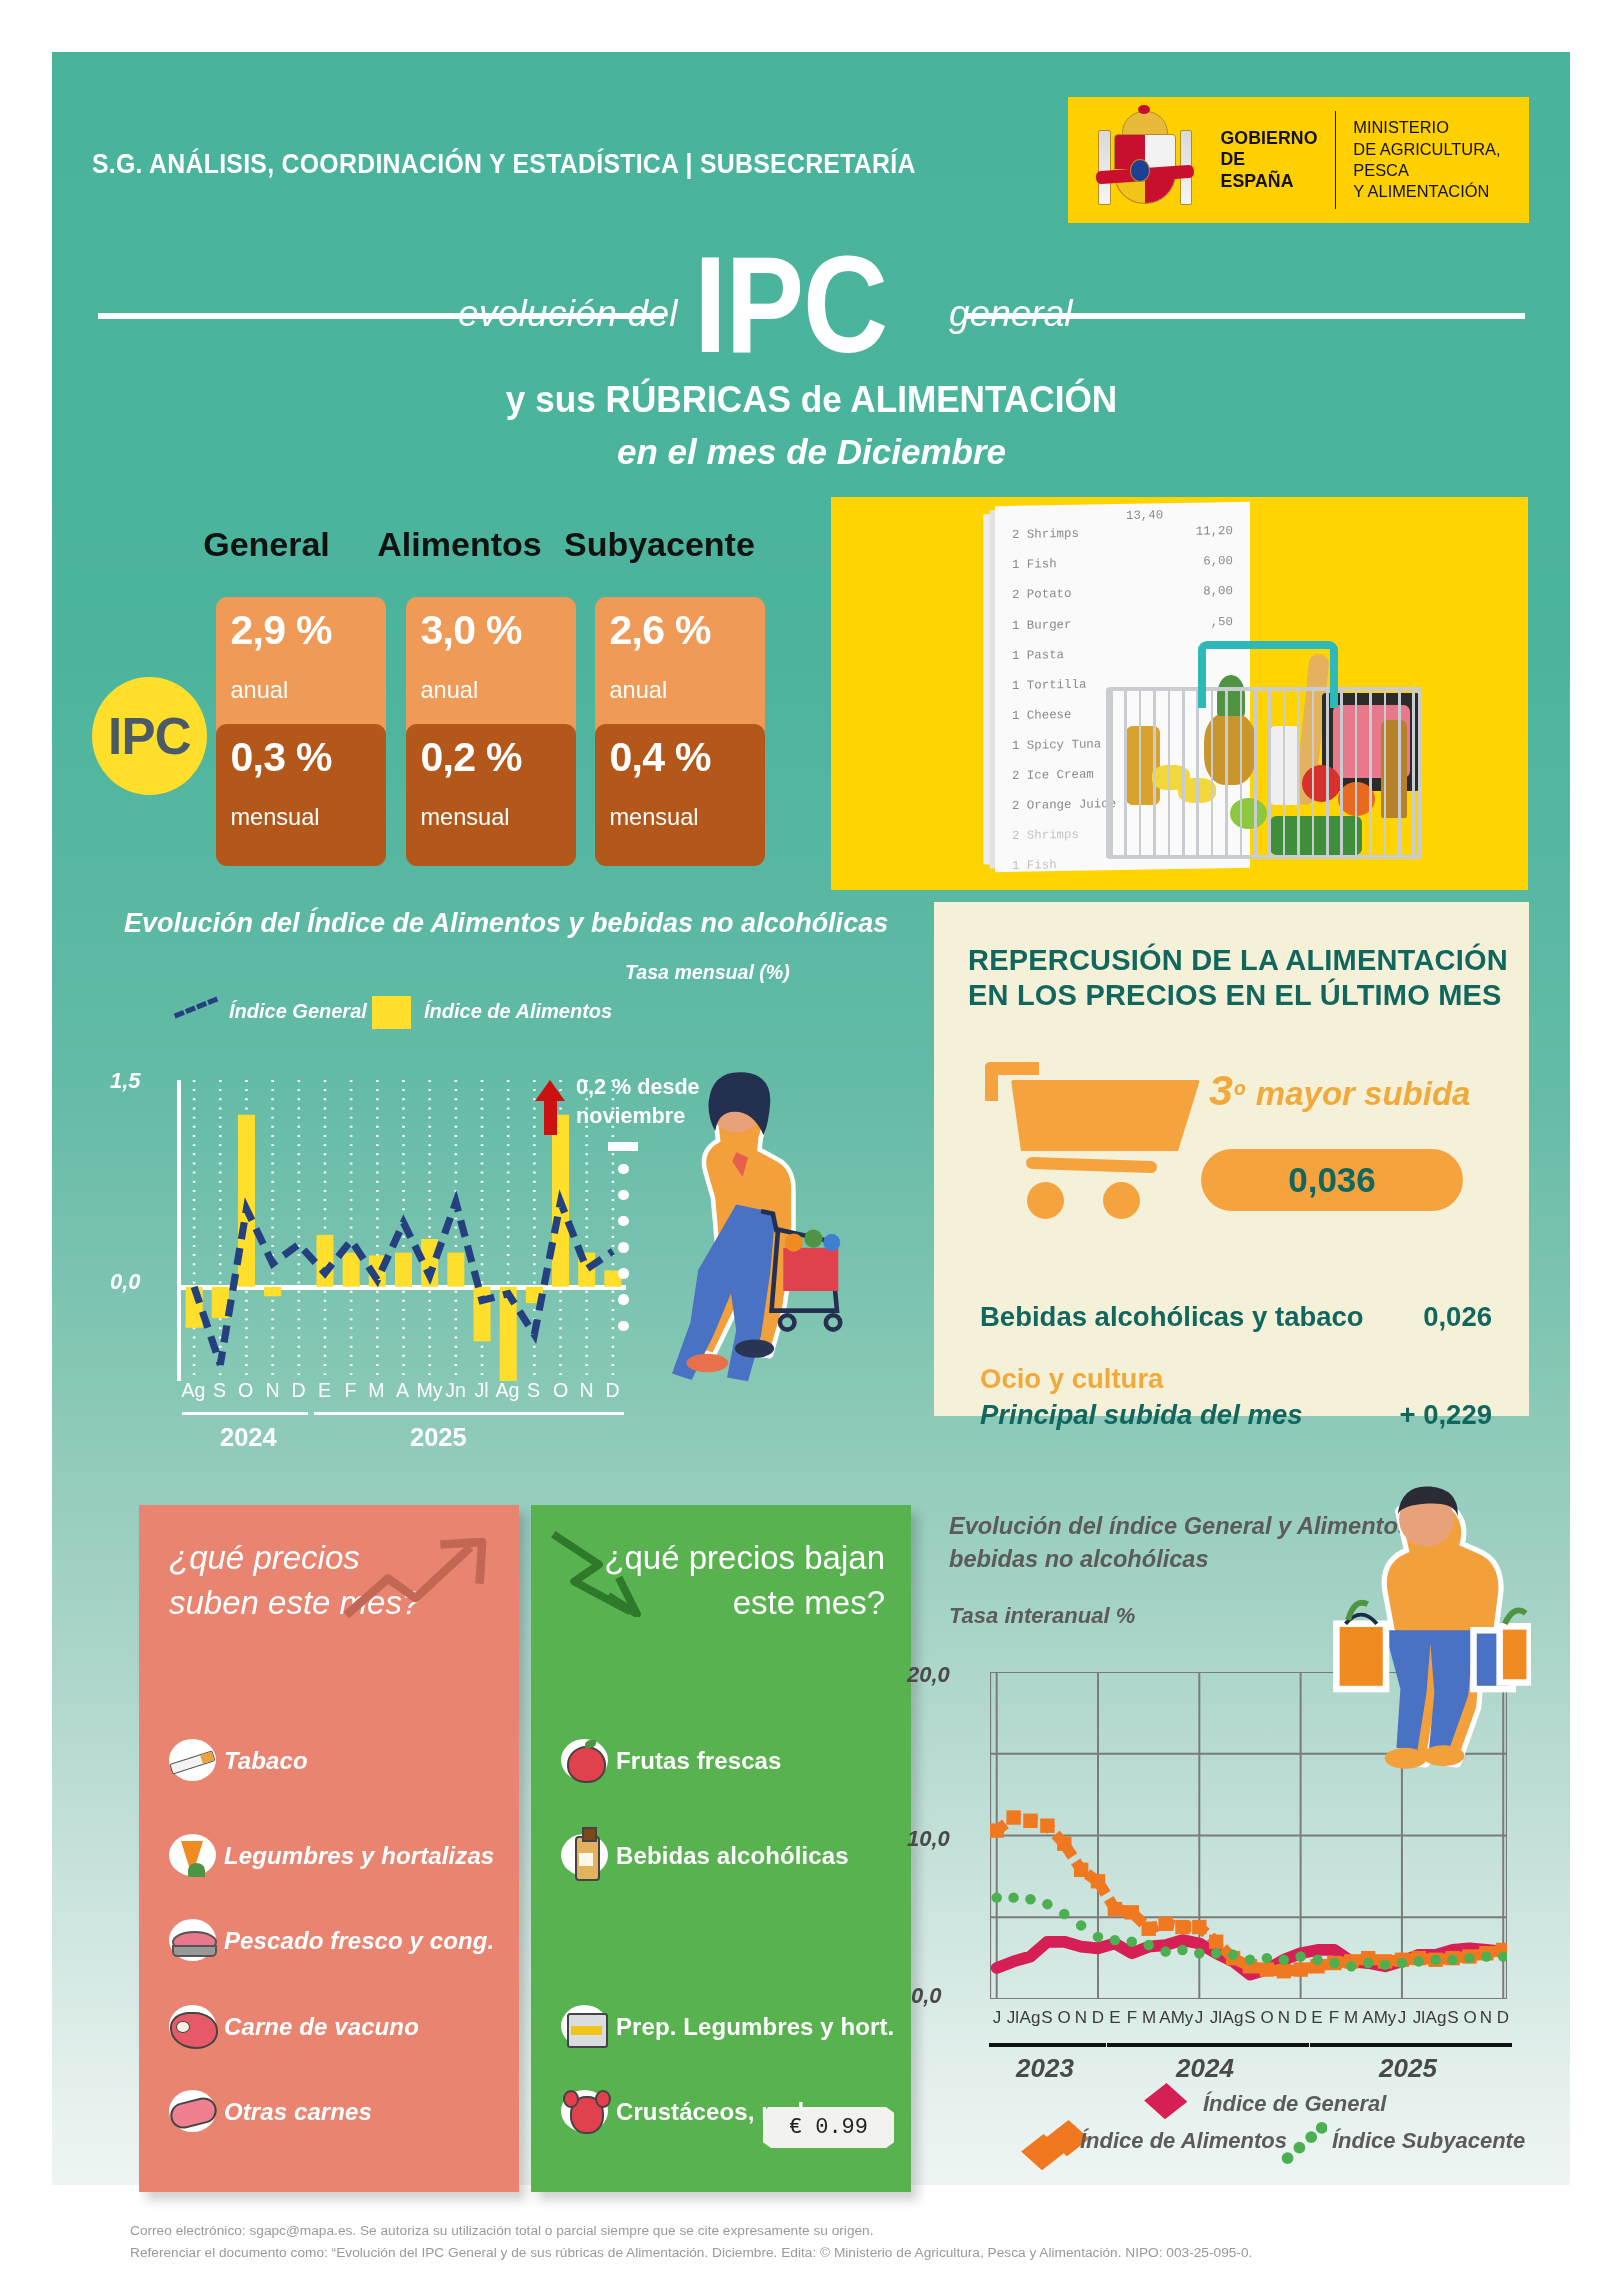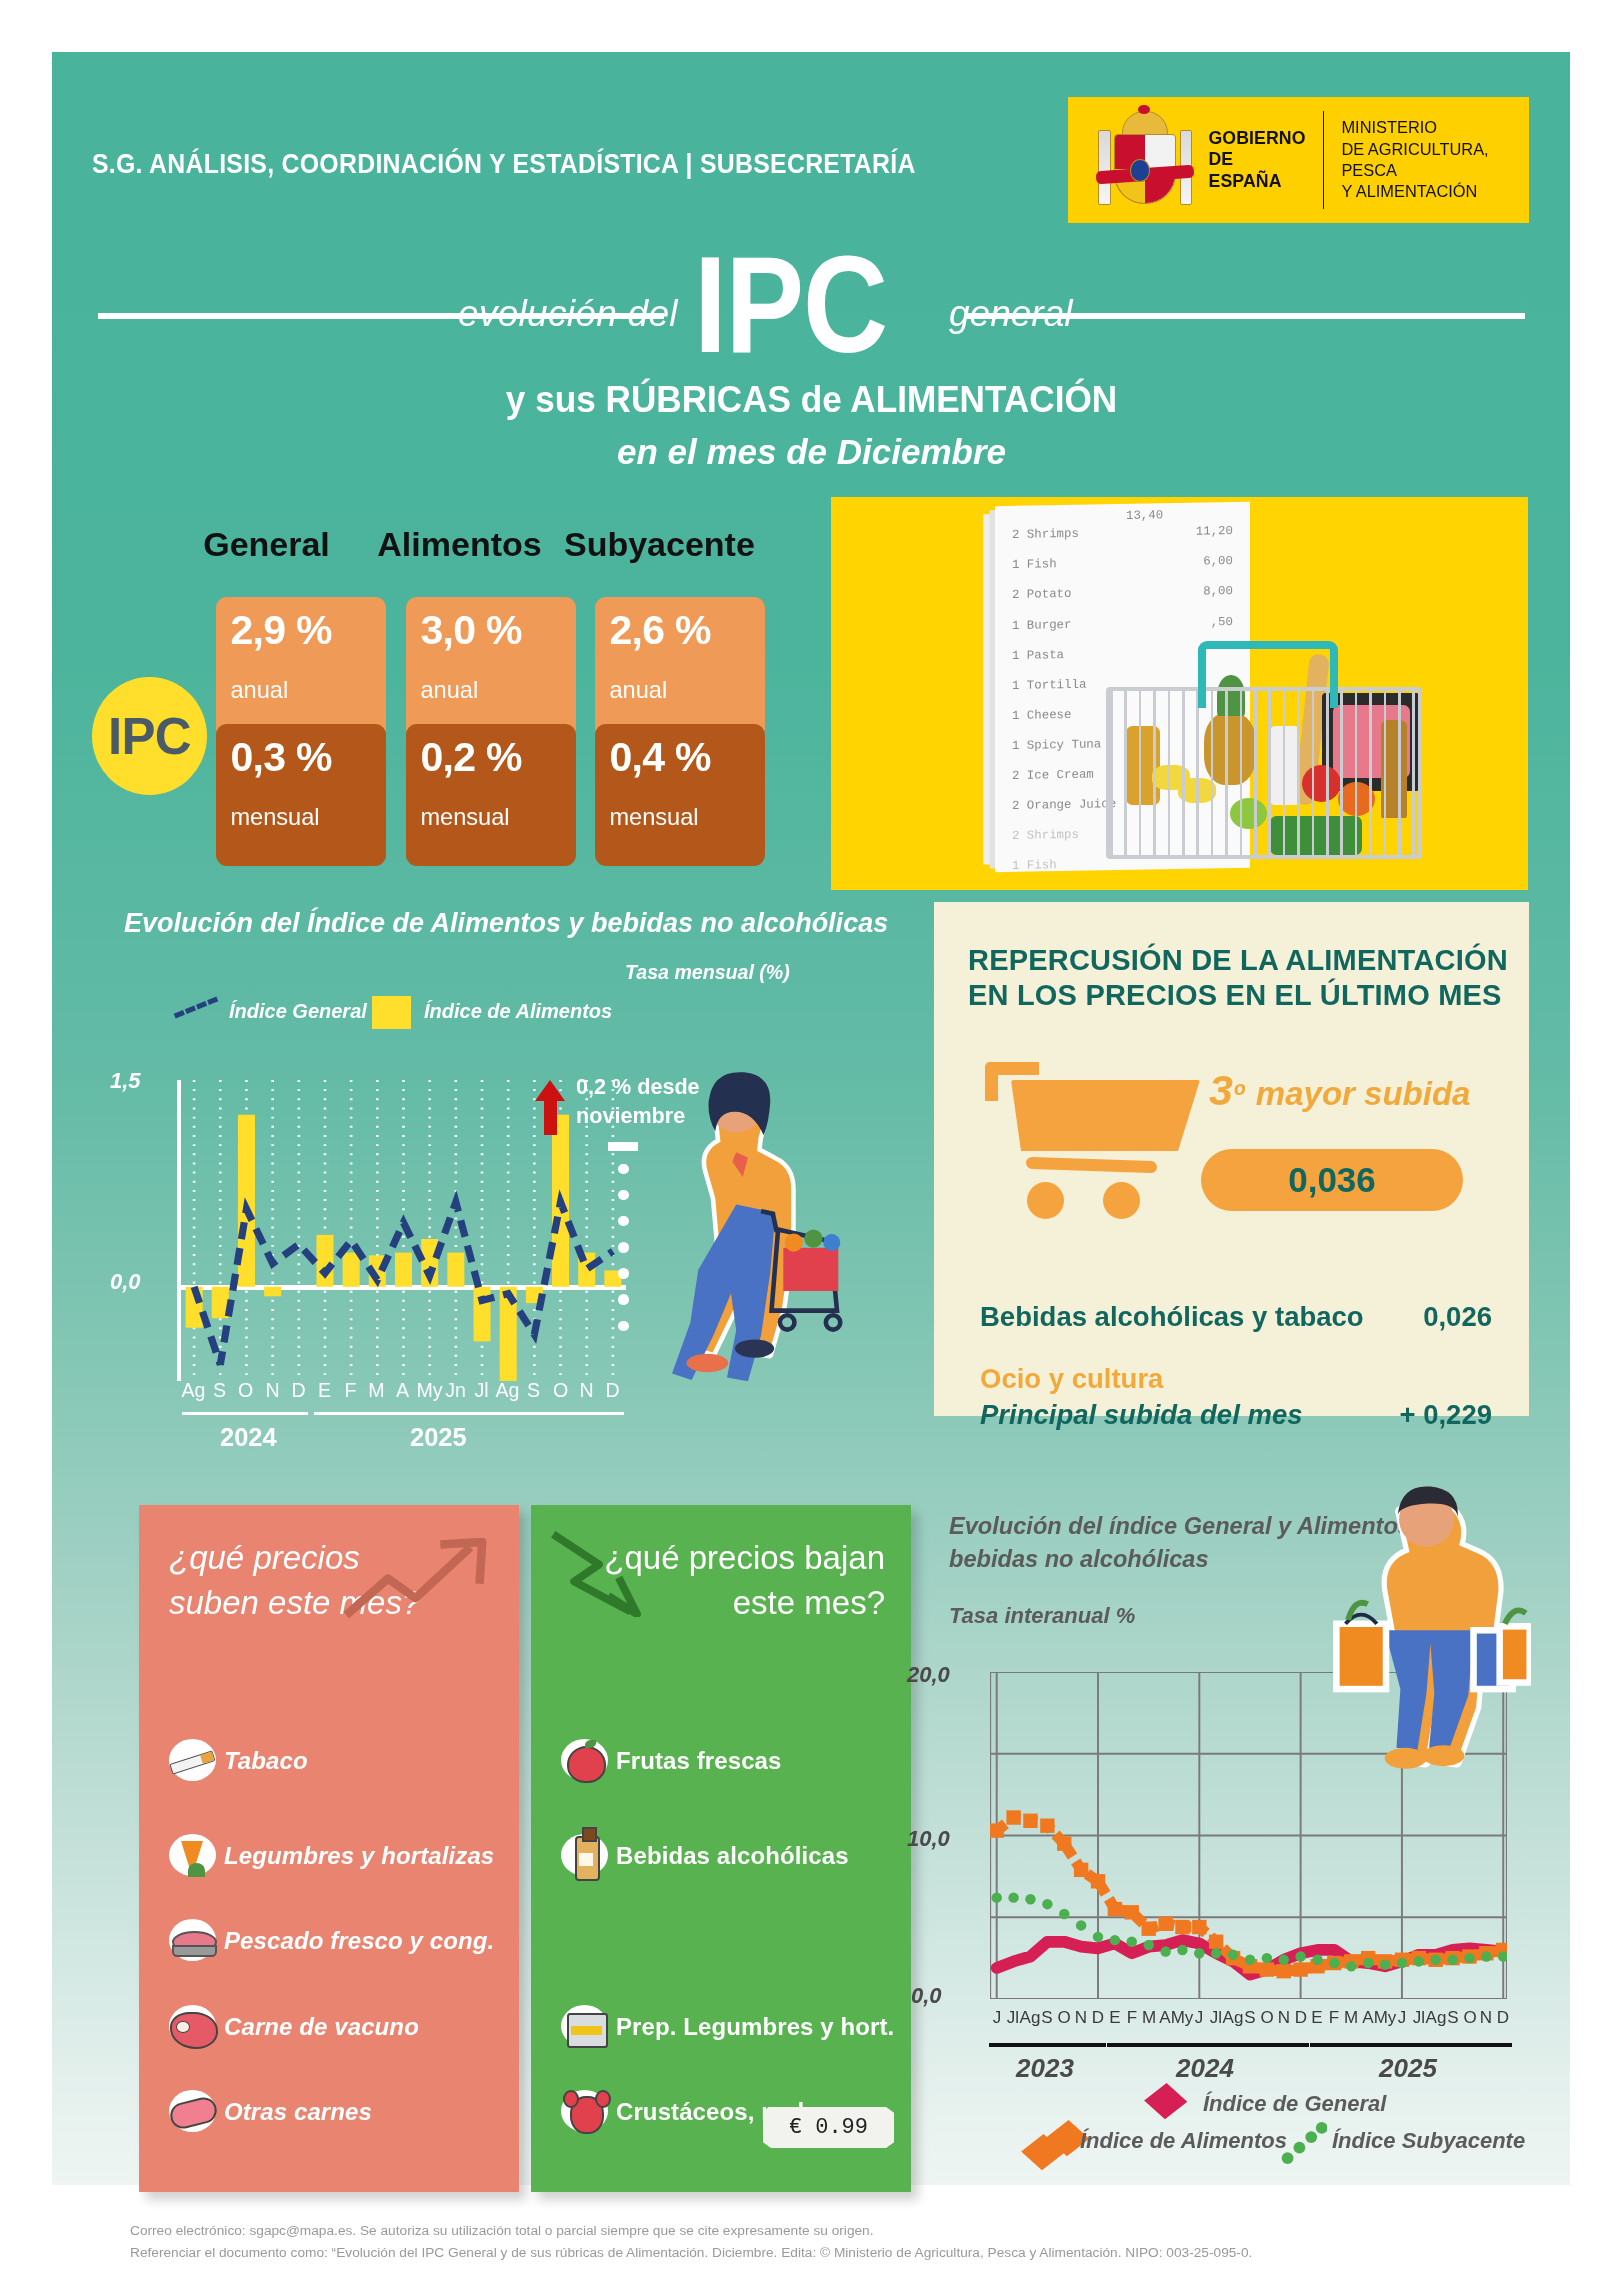--- a/index.html
+++ b/index.html
@@ -22,21 +22,21 @@
     position:absolute;left:92px;top:149px;
     font-family:"Liberation Sans Narrow","Liberation Sans",sans-serif;
     font-weight:bold;font-size:27px;letter-spacing:0.3px;color:#ffffff;
     transform:scaleX(0.92);transform-origin:left center;white-space:nowrap;
   }
   .logo{
     position:absolute;left:1068px;top:97px;width:461px;height:126px;
     background:#ffd000;display:flex;align-items:center;
   }
   .logo .crest{width:98px;height:105px;margin-left:27.5px;flex:0 0 auto;position:relative;}
-  .logo .gob{margin-left:15px;font-size:17.7px;line-height:1.22;color:#111;font-weight:600;letter-spacing:0.1px;}
+  .logo .gob{margin-left:27px;font-size:17.7px;line-height:1.22;color:#111;font-weight:600;letter-spacing:0.1px;}
   .logo .sep{width:2px;height:98px;background:#111;margin-left:17px;}
   .logo .min{margin-left:17px;font-size:16.4px;line-height:1.3;color:#111;font-weight:500;}
 
   
   .crest .shield{position:absolute;left:18.3px;top:26px;width:60px;height:68px;border-radius:3.9px 3.9px 30px 30px;background:
       linear-gradient(90deg,#c8102e 0 50%,#f2f2f2 50% 100%);border:1.3px solid #b08d2a;overflow:hidden;}
   .crest .shield:after{content:"";position:absolute;left:0;top:34px;width:100%;height:34px;
       background:linear-gradient(90deg,#f0c419 0 50%,#c8102e 50% 100%);}
   .crest .ball{position:absolute;left:34px;top:51px;width:18.3px;height:21px;border-radius:50%;background:#1d3f94;border:1.3px solid #b08d2a;z-index:3;}
   .crest .crown{position:absolute;left:26px;top:3.9px;width:44px;height:23.6px;background:#e8b93b;border-radius:22px 22px 2.6px 2.6px;border:1.3px solid #b08d2a;}

